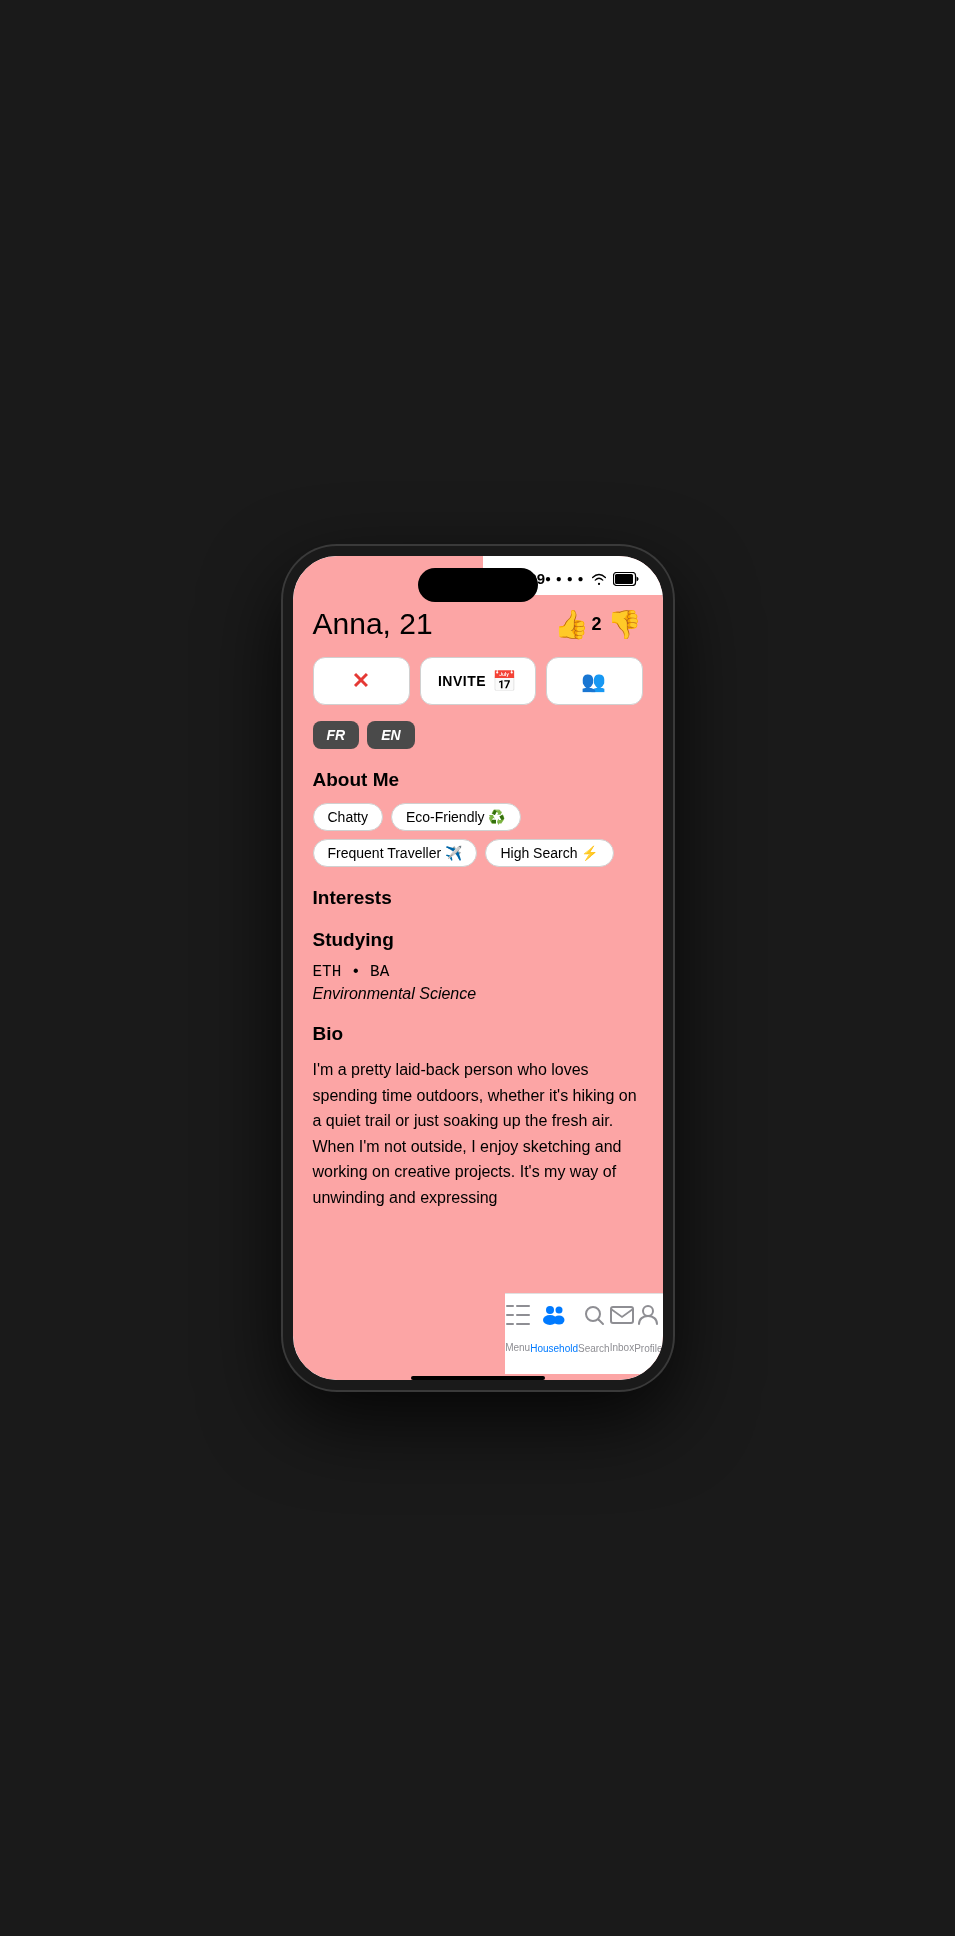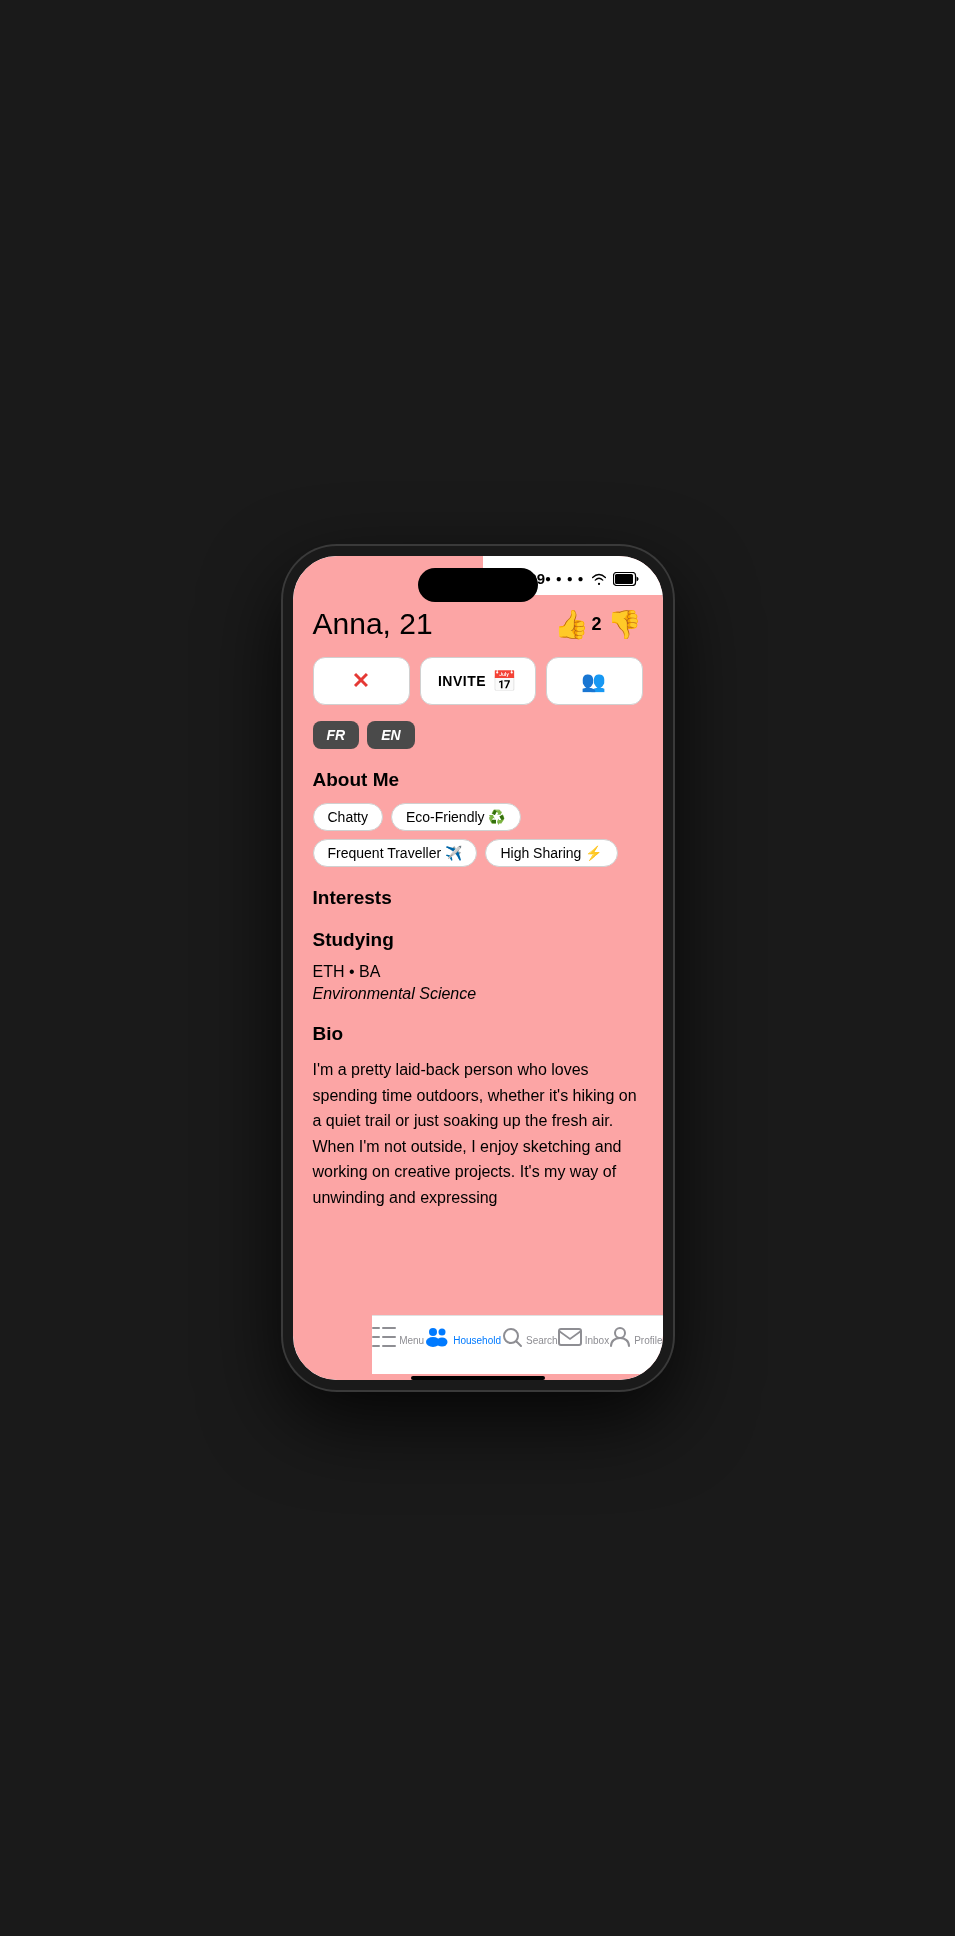--- a/index.html
+++ b/index.html
@@ -196,20 +196,21 @@
       color: #000;
       background: #fff;
       white-space: nowrap;
     }
 
     
     .studying-detail {
       font-size: 16px;
       color: #000;
       margin-bottom: 4px;
+      font-family: Liberation Mono, monospace;
     }
 
     .studying-field {
       font-size: 16px;
       color: #000;
       font-style: italic;
     }
 
     
     .bio-text {
@@ -224,23 +225,23 @@
       justify-content: space-around;
       align-items: center;
       padding: 10px 0 20px 0;
       background: #fff;
       border-top: 1px solid #e0e0e0;
       flex-shrink: 0;
     }
 
     .nav-item {
       display: flex;
-      flex-direction: row;
-      align-items: center;
-      gap: 3px;
+      flex-direction: column;
+      align-items: center;
+      gap: 11px;
       cursor: pointer;
       flex: 1;
     }
 
     .nav-icon {
       font-size: 22px;
       color: #8e8e93;
     }
 
     .nav-icon.active {
@@ -322,21 +323,21 @@
         <span class="lang-tag">FR</span>
         <span class="lang-tag">EN</span>
       </div>
 
       <div class="section">
         <div class="section-title">About Me</div>
         <div class="tags-container">
           <span class="tag">Chatty</span>
           <span class="tag">Eco-Friendly ♻️</span>
           <span class="tag">Frequent Traveller ✈️</span>
-          <span class="tag">High Sharing ⚡</span>
+          <span class="tag">High Search ⚡</span>
         </div>
       </div>
 
       <div class="section">
         <div class="section-title">Interests</div>
       </div>
 
       <div class="section">
         <div class="section-title">Studying</div>
         <div class="studying-detail">ETH  •  BA</div>

